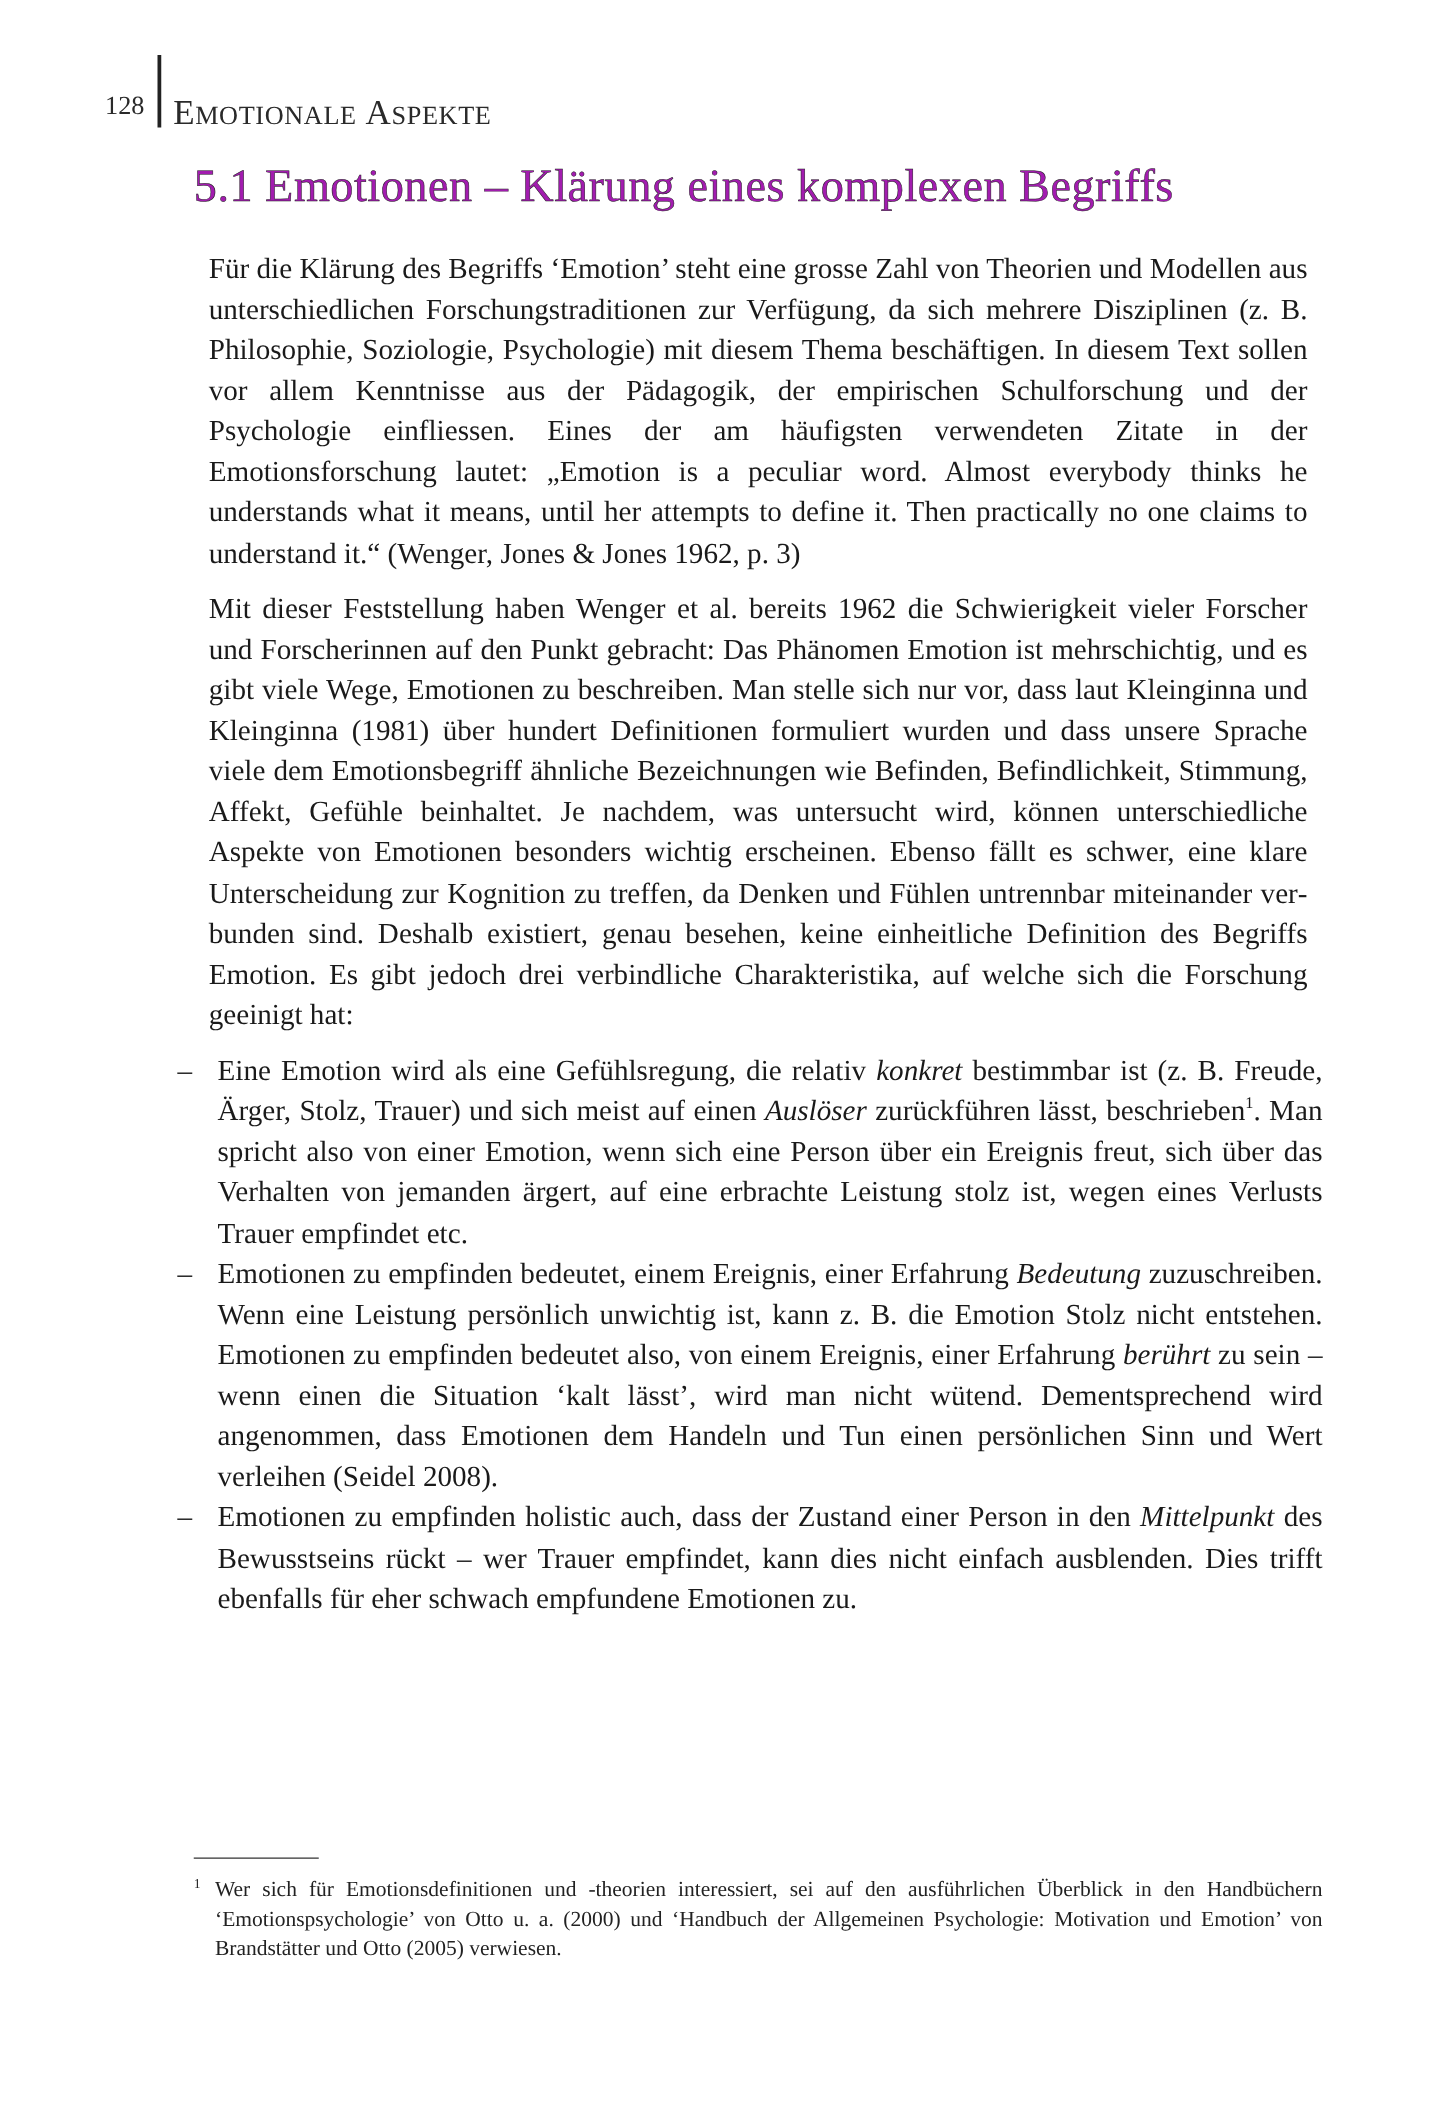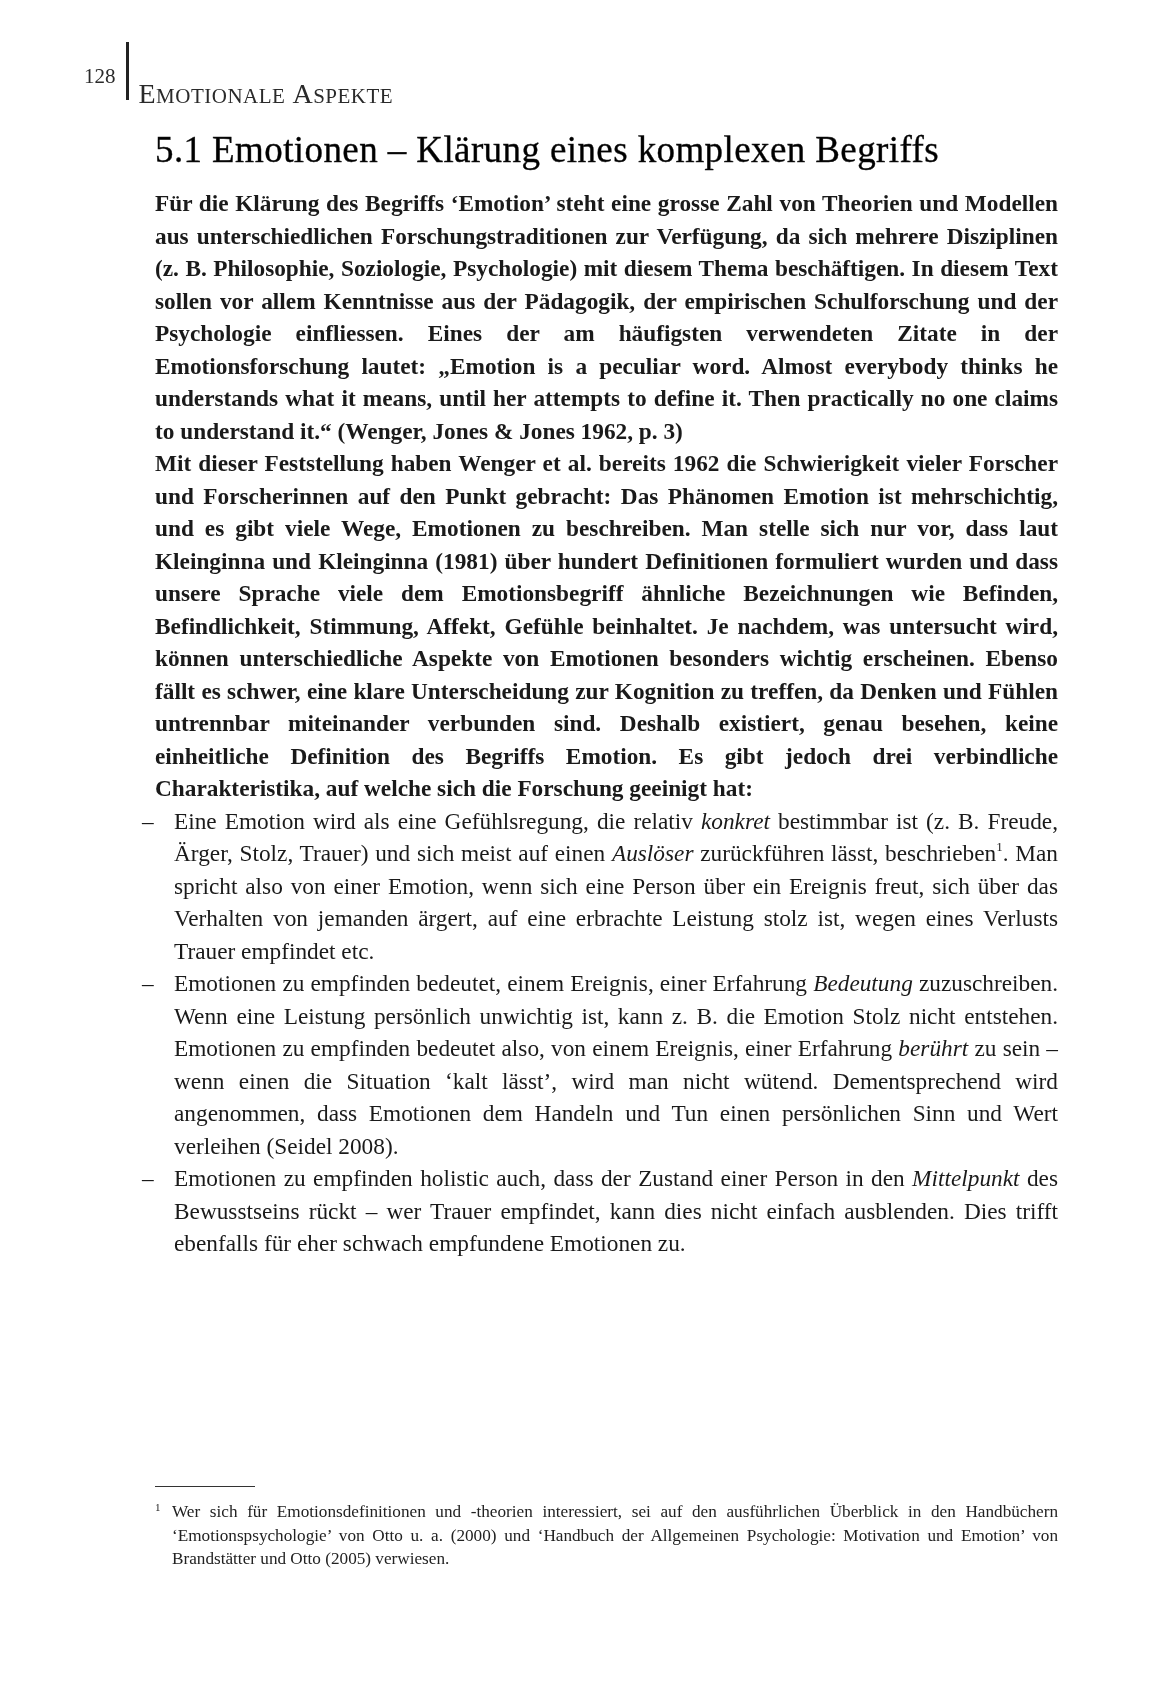--- a/index.html
+++ b/index.html
@@ -3,45 +3,45 @@
 <meta charset="utf-8">
 <style>
   html, body { margin: 0; padding: 0; background: #ffffff; }
   body {
     width: 1156px; height: 1697px; position: relative; overflow: hidden;
     font-family: "DejaVu Serif", "Liberation Serif", serif;
     color: #1a1a1a;
   }
   .running-head {
     position: absolute; left: 84px; top: 42px; height: 62px;
-    display: flex; 
+    display: flex; align-items: center;
   }
   .page-num {
     font-family: "Liberation Serif", serif; font-size: 21px; color: #2a2a2a;
     margin-top: 22px; margin-right: 10px;
   }
   .head-rule { width: 3px; height: 58px; background: #222; margin-right: 10px; }
   .head-title {
     font-family: "Liberation Serif", serif; font-size: 26px; color: #2a2a2a;
     margin-top: 36px; letter-spacing: 0.5px;
   }
   .head-title .sc-big { font-size: 28px; }
   .head-title .sc-small { font-size: 21px; }
   .section-title {
     position: absolute; left: 155px; top: 128px; width: 900px;
-    font-family: "Liberation Serif", serif; font-size: 37px; color: #000000;
+    font-family: "Liberation Serif", serif; font-size: 37px; color: #a21caf;
     letter-spacing: 0.4px; margin: 0; font-weight: normal;
     -webkit-text-stroke: 0.4px #1a1a1a;
   }
   .body {
     position: absolute; left: 155px; top: 187px; width: 903px;
     font-family: "Liberation Serif", serif; font-size: 23.3px; line-height: 32.5px;
     text-align: justify; hyphens: manual;
   }
-  .body p { margin: 0; font-weight: bold; }
+  .body p { margin: 12px; }
   .body ul { list-style: none; margin: 0; padding: 0; }
   .body li { position: relative; padding-left: 19px; }
   .body li .dash { position: absolute; left: -13px; top: 0; }
   .body em { }
   .body sup { font-size: 13px; line-height: 0; vertical-align: 10px; }
   .fn-rule {
     position: absolute; left: 155px; top: 1486px; width: 100px; height: 1px; background: #333;
   }
   .footnote {
     position: absolute; left: 155px; top: 1500px; width: 903px;

